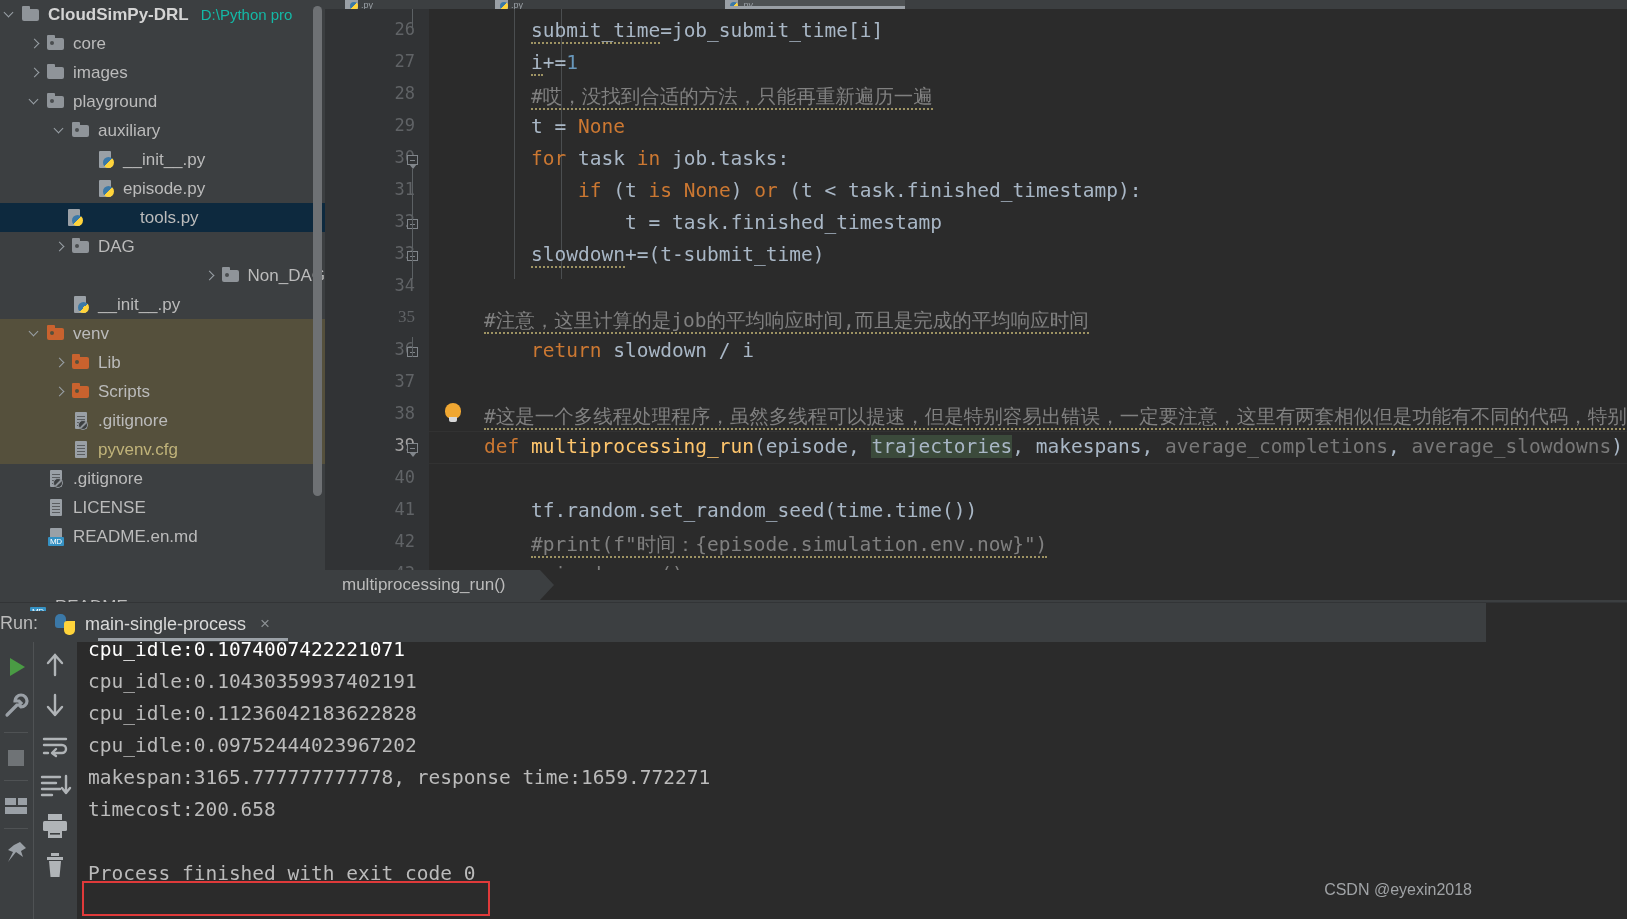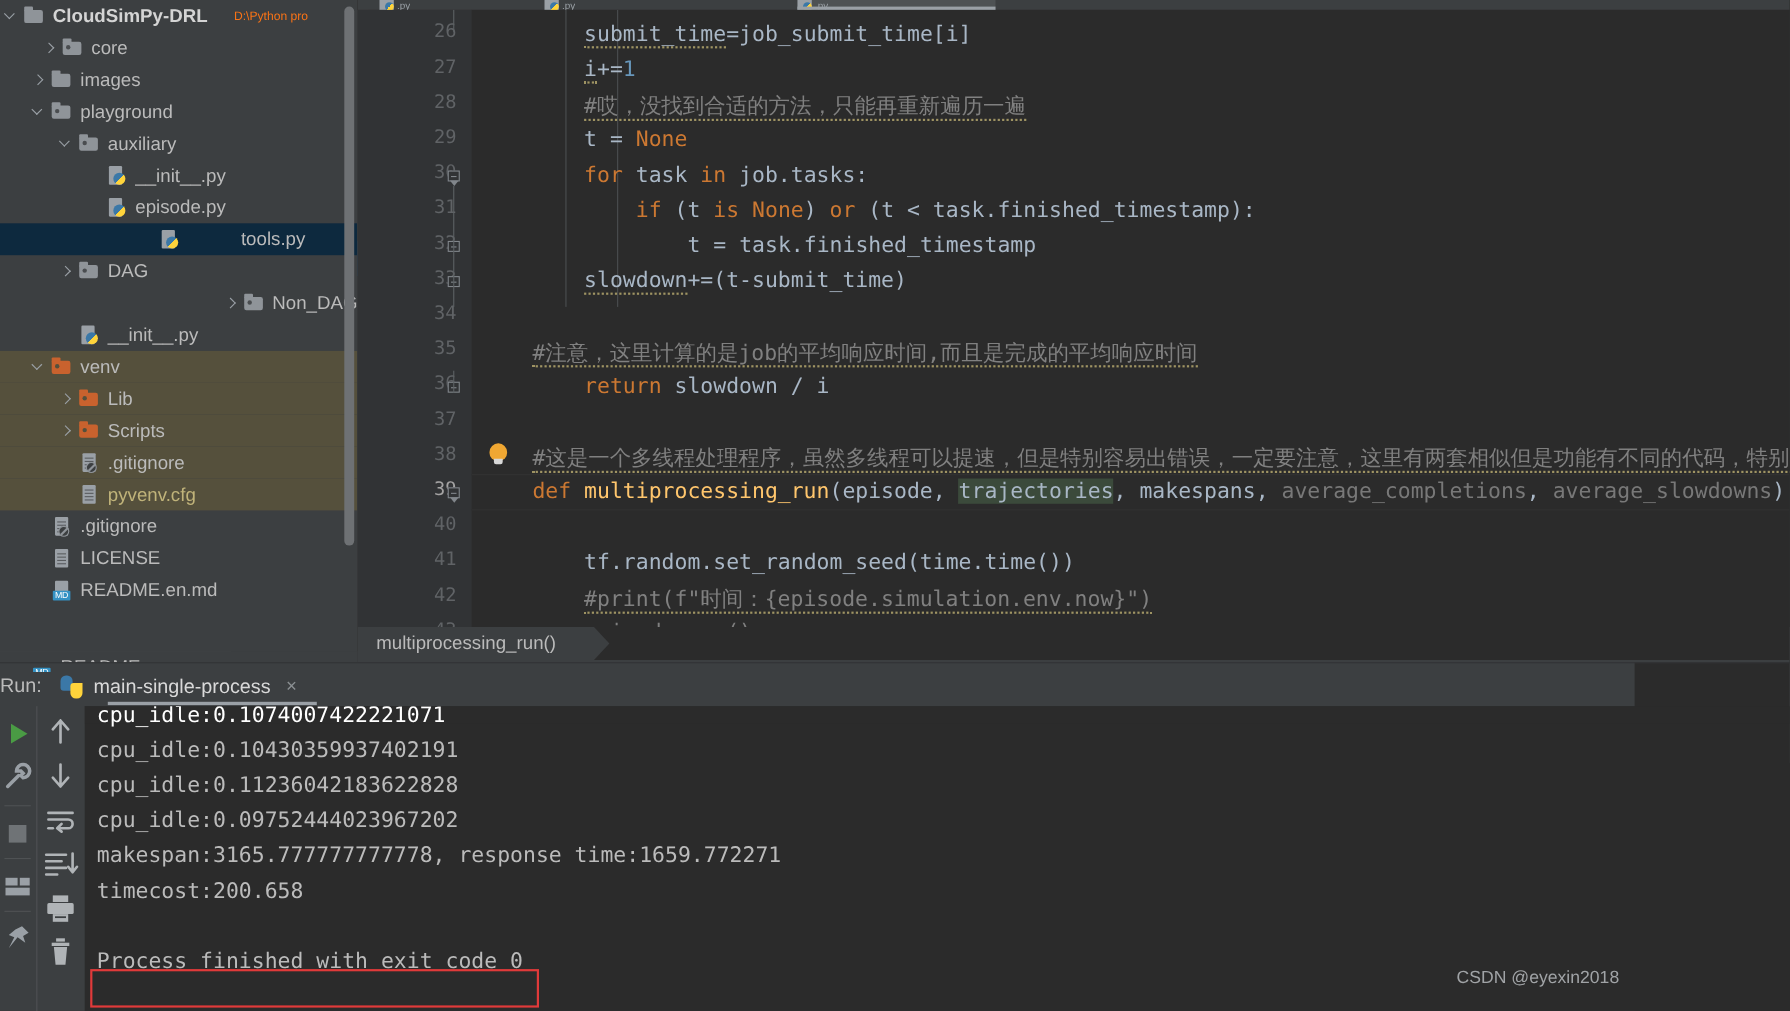--- a/index.html
+++ b/index.html
@@ -71,21 +71,21 @@
   }
   .ico.git .ban:after{content:"";position:absolute;left:0px;top:3px;width:9px;height:1.6px;
     background:#8f9499;transform:rotate(-45deg);}
   
   .ico.md .mdbadge {
     position:absolute; left:2px; bottom:0px; background:#3592c4; color:#fff;
     font-size:8px; line-height:9px; padding:0 2px; border-radius:1px; z-index:3;
     font-family:"Liberation Sans",sans-serif; letter-spacing:-0.3px;
   }
   .lbl-bold { font-weight:bold; color:#d4d4d4; }
-  .lbl-dim { color:#f97316; font-size:11px; margin-left:24px; }
+  .lbl-dim { color:#14b8a6; font-size:15px; margin-left:12px; }
   .lbl-tan { color:#c0b37a; }
 
   .sb-scroll {
     position:absolute; right:3px; top:6px; width:9px; height:490px;
     background:#6e7174; border-radius:5px;
   }
 
   
   #sidebar-clip {
     position:absolute; left:0; top:592px; width:325px; height:19px; overflow:hidden;
@@ -214,21 +214,21 @@
 <div id="app">
 
   <div id="sidebar">
     <div id="tree-container">
         <div class="tree-row" style="padding-left: 4px;">
           <span class="arrow down"></span>
           <span class="ico folder"></span>
           <span class="lbl-bold">CloudSimPy-DRL</span>
           <span class="lbl-dim">D:\Python pro</span>
         </div>
-        <div class="tree-row" style="padding-left: 39px;">
+        <div class="tree-row" style="padding-left: 29px;">
           <span class="arrow right"></span>
           <span class="ico folder dot">
             <span class="dotm"></span>
           </span>
           <span>core</span>
         </div>
         <div class="tree-row" style="padding-left: 29px;">
           <span class="arrow right"></span>
           <span class="ico folder"></span>
           <span>images</span>
@@ -254,21 +254,21 @@
           </span>
           <span>__init__.py</span>
         </div>
         <div class="tree-row" style="padding-left: 79px;">
           <span class="arrow none"></span>
           <span class="ico py">
             <span class="pysnake"></span>
           </span>
           <span>episode.py</span>
         </div>
-        <div class="tree-row sel" style="padding-left: 79px; gap: 48px;">
+        <div class="tree-row sel" style=" gap: 48px;">
           <span class="arrow none"></span>
           <span class="ico py">
             <span class="pysnake"></span>
           </span>
           <span>tools.py</span>
         </div>
         <div class="tree-row" style="padding-left: 54px;">
           <span class="arrow right"></span>
           <span class="ico folder dot">
             <span class="dotm"></span>
@@ -399,21 +399,21 @@
         <div class="lineno" style="top: 170px;">31</div>
         <div class="lineno" style="top: 202px;">32</div>
         <div class="foldmark" style="top: 208px;">
           <span class="sq"></span>
         </div>
         <div class="lineno" style="top: 234px;">33</div>
         <div class="foldmark" style="top: 240px;">
           <span class="sq"></span>
         </div>
         <div class="lineno" style="top: 266px;">34</div>
-        <div class="lineno" style="top: 298px;">35</div>
+        <div class="lineno" style="top: 298px; font-family: Liberation Serif, serif;">35</div>
         <div class="lineno" style="top: 330px;">36</div>
         <div class="foldmark" style="top: 336px;">
           <span class="sq"></span>
         </div>
         <div class="lineno" style="top: 362px;">37</div>
         <div class="lineno" style="top: 394px;">38</div>
         <div class="lineno cur" style="top: 426px;">39</div>
         <div class="foldmark tri" style="top: 432px;">
           <span class="sq"></span>
           <span class="tip"></span>

